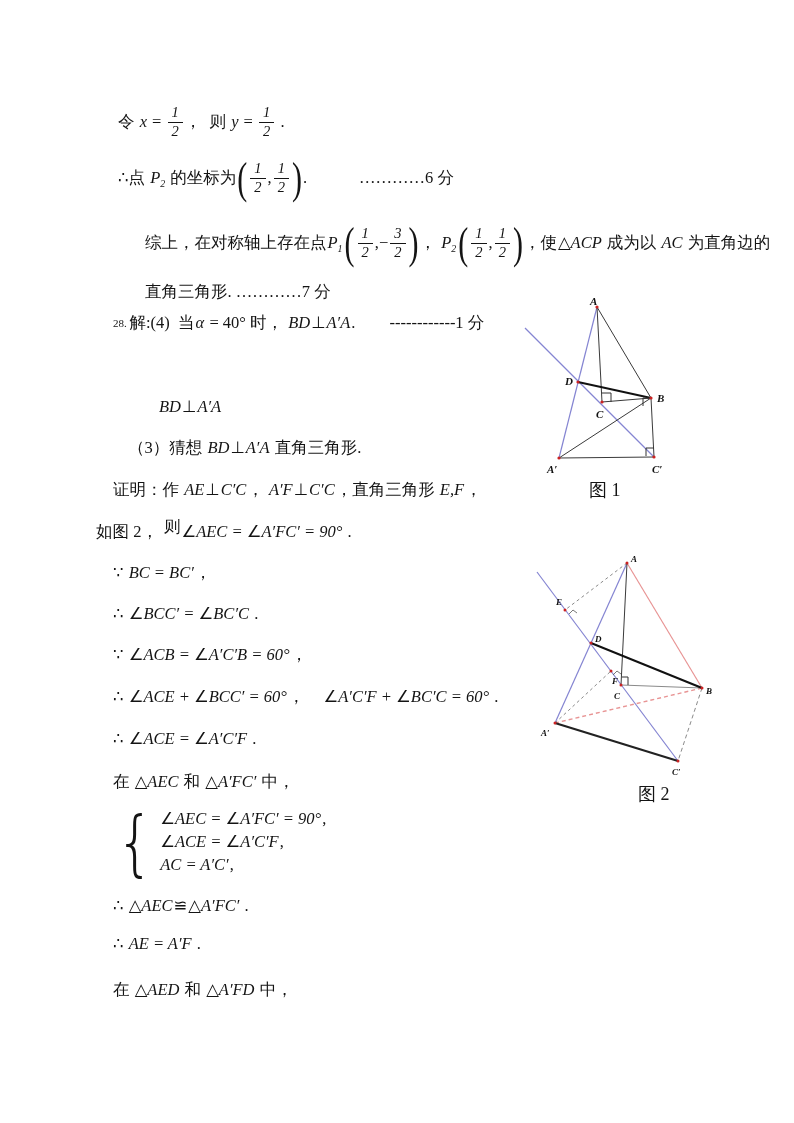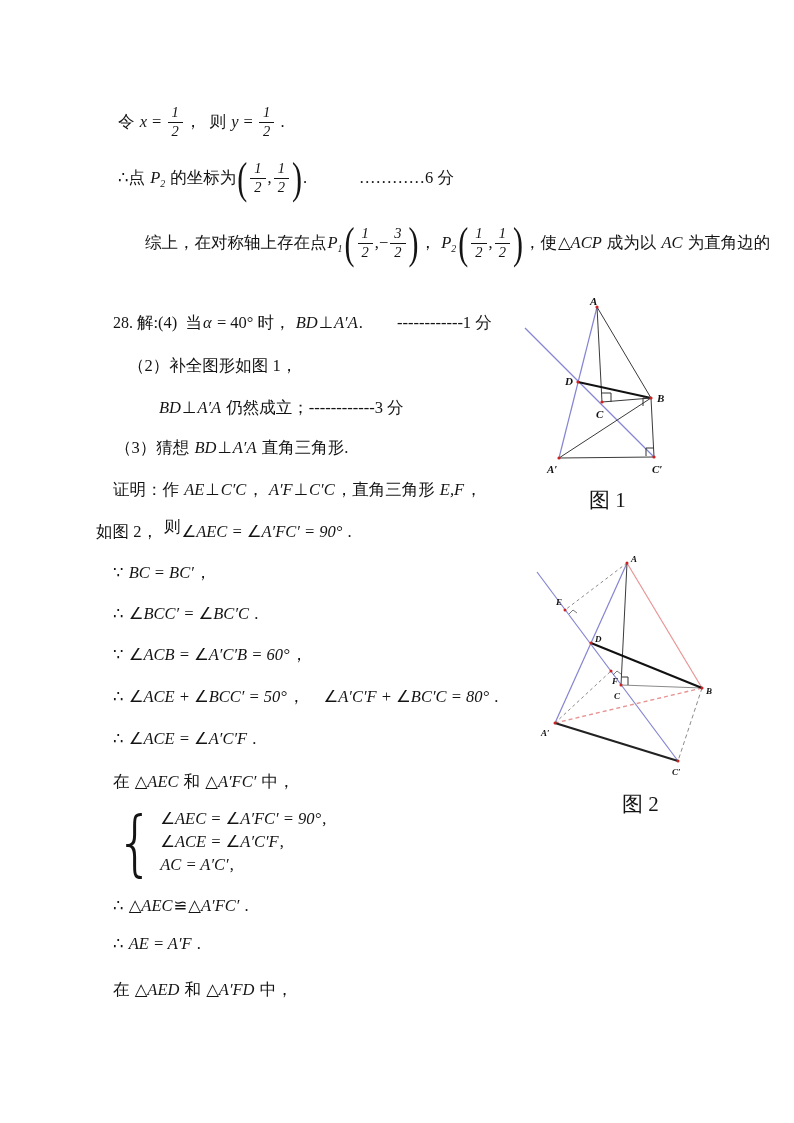--- a/index.html
+++ b/index.html
@@ -1,56 +1,56 @@
 <!DOCTYPE html>
 <html><head>
 <meta charset="utf-8">
 <style>
   html,body{margin:0;padding:0;background:#888;}
   .page{position:relative;width:794px;height:1123px;background:#ffffff;margin:0 auto;
         font-family:"Liberation Serif","DejaVu Sans",serif;color:#141414;overflow:hidden;}
   .line{position:absolute;display:flex;align-items:center;white-space:pre;}
   .t{font-size:16.5px;}
-  .s{font-size:16px;}
+  .s{font-size:11px;}
   .m{font-style:italic;font-size:16.5px;padding:0 1px;}
   .sub{font-size:10px;font-style:italic;position:relative;top:4px;}
   .frac{display:inline-flex;flex-direction:column;align-items:center;font-style:italic;
         font-size:14.5px;line-height:1.1;margin:0 2px;}
   .frac .num{padding:0 4px 1px;}
   .frac .den{border-top:1px solid #141414;padding:1px 4px 0;}
   .bigp{font-size:30px;transform:scaleY(1.5);margin:0 1px;font-weight:300;}
   .sp{display:inline-block;}
   .raised{position:relative;top:-5px;}
   .system{align-items:stretch;}
   .brace{font-size:60px;line-height:72px;transform:scaleY(1.2);margin-right:5px;font-weight:300;
          font-family:"DejaVu Sans",sans-serif;}
   .sysrows{display:flex;flex-direction:column;justify-content:center;}
   .sysrow{display:flex;align-items:center;height:23px;white-space:pre;}
   .figure{position:absolute;}
-  .caption{position:absolute;font-size:21px;margin-top:8px;}
+  .caption{position:absolute;font-size:18px;}
   svg text{font-style:italic;font-weight:bold;fill:#111;font-family:"Liberation Serif",serif;}
 </style>
 </head>
 <body>
 
 <div class="page">
 
   <div class="line" style="left:118px;top:105px"><span class="t">令 </span><span class="m">x</span><span class="t"> = </span><span class="frac"><span class="num">1</span><span class="den">2</span></span><span class="t">，  则 </span><span class="m">y</span><span class="t"> = </span><span class="frac"><span class="num">1</span><span class="den">2</span></span><span class="t"> .</span></div>
   <div class="line" style="left:118px;top:161px"><span class="t">∴点 </span><span class="m">P<span class="sub">2</span></span><span class="t"> 的坐标为</span><span class="bigp">(</span><span class="frac"><span class="num">1</span><span class="den">2</span></span><span class="t">,</span><span class="frac"><span class="num">1</span><span class="den">2</span></span><span class="bigp">)</span><span class="t">.</span><span class="sp" style="width: 52px;"></span><span class="t">…………6 分</span></div>
   <div class="line" style="left:145px;top:226px"><span class="t">综上，在对称轴上存在点</span><span class="m">P<span class="sub">1</span></span><span class="bigp">(</span><span class="frac"><span class="num">1</span><span class="den">2</span></span><span class="t">,−</span><span class="frac"><span class="num">3</span><span class="den">2</span></span><span class="bigp">)</span><span class="t">， </span><span class="m">P<span class="sub">2</span></span><span class="bigp">(</span><span class="frac"><span class="num">1</span><span class="den">2</span></span><span class="t">,</span><span class="frac"><span class="num">1</span><span class="den">2</span></span><span class="bigp">)</span><span class="t">，使</span><span class="m">△ACP</span><span class="t"> 成为以 </span><span class="m">AC</span><span class="t"> 为直角边的</span></div>
+  <div class="line" style="left:145px;top:281px"><span class="t">直角三角形. …………7 分</span></div>
   <div class="line" style="left:113px;top:312px"><span class="s">28. </span><span class="t">解:(4)  当</span><span class="m">α</span><span class="t"> = 40° 时， </span><span class="m">BD</span><span class="t">⊥</span><span class="m">A′A</span><span class="t">.</span><span class="sp" style="width: 34px;"></span><span class="t">------------1 分</span></div>
-  <div class="line" style="left:128px;top:355px"><span class="t">（2）补全图形如图 1，</span></div>
-  <div class="line" style="left:158px;top:397px"><span class="m">BD</span><span class="t">⊥</span><span class="m">A′A</span><span class="t"> 仍然成立；------------3 分</span></div>
-  <div class="line" style="left:115px;top:437px"><span class="t">（3）猜想 </span><span class="m">BD</span><span class="t">⊥</span><span class="m">A′A</span><span class="t"> 直角三角形.</span></div>
+  <div class="line" style="left:158px;top:397px"><span class="m">BD</span><span class="t">⊥</span><span class="m">A′A</span></div>
+  <div class="line" style="left:128px;top:437px"><span class="t">（3）猜想 </span><span class="m">BD</span><span class="t">⊥</span><span class="m">A′A</span><span class="t"> 直角三角形.</span></div>
   <div class="line" style="left:113px;top:479px"><span class="t">证明：作 </span><span class="m">AE</span><span class="t">⊥</span><span class="m">C′C</span><span class="t">， </span><span class="m">A′F</span><span class="t">⊥</span><span class="m">C′C</span><span class="t">，直角三角形 </span><span class="m">E,F</span><span class="t">，</span></div>
   <div class="line" style="left:96px;top:521px"><span class="t">如图 2，</span><span class="sp" style="width: 6px;"></span><span class="t raised">则</span><span class="m">∠AEC = ∠A′FC′ = 90°</span><span class="t"> .</span></div>
   <div class="line" style="left:113px;top:562px"><span class="t">∵ </span><span class="m">BC = BC′</span><span class="t">，</span></div>
   <div class="line" style="left:113px;top:604px"><span class="t">∴ </span><span class="m">∠BCC′ = ∠BC′C</span><span class="t"> .</span></div>
   <div class="line" style="left:113px;top:644px"><span class="t">∵ </span><span class="m">∠ACB = ∠A′C′B = 60°</span><span class="t">，</span></div>
-  <div class="line" style="left:113px;top:686px"><span class="t">∴ </span><span class="m">∠ACE + ∠BCC′ = 50°</span><span class="t">，</span><span class="sp" style="width: 18px;"></span><span class="m">∠A′C′F + ∠BC′C = 80°</span><span class="t"> .</span></div>
+  <div class="line" style="left:113px;top:686px"><span class="t">∴ </span><span class="m">∠ACE + ∠BCC′ = 60°</span><span class="t">，</span><span class="sp" style="width: 18px;"></span><span class="m">∠A′C′F + ∠BC′C = 60°</span><span class="t"> .</span></div>
   <div class="line" style="left:113px;top:729px"><span class="t">∴ </span><span class="m">∠ACE = ∠A′C′F</span><span class="t"> .</span></div>
   <div class="line" style="left:113px;top:771px"><span class="t">在 </span><span class="m">△AEC</span><span class="t"> 和 </span><span class="m">△A′FC′</span><span class="t"> 中，</span></div>
 
   <div class="line system" style="left:116px;top:806px">
     <span class="brace">{</span>
     <div class="sysrows">
       <div class="sysrow"><span class="m">∠AEC = ∠A′FC′ = 90°</span><span class="t">,</span></div>
       <div class="sysrow"><span class="m">∠ACE = ∠A′C′F</span><span class="t">,</span></div>
       <div class="sysrow"><span class="m">AC = A′C′</span><span class="t">,</span></div>
     </div>
@@ -117,15 +117,15 @@
       <text x="106" y="12" font-size="9">A</text>
       <text x="31" y="55" font-size="9">E</text>
       <text x="70" y="92" font-size="9">D</text>
       <text x="87" y="134" font-size="9">F</text>
       <text x="89" y="149" font-size="9">C</text>
       <text x="181" y="144" font-size="9">B</text>
       <text x="16" y="186" font-size="9">A′</text>
       <text x="147" y="225" font-size="9">C′</text>
     </svg>
   </div>
-  <div class="caption" style="left:622px;top:782px">图 2</div>
+  <div class="caption" style="left:638px;top:782px">图 2</div>
 
 </div>
 
 </body></html>

